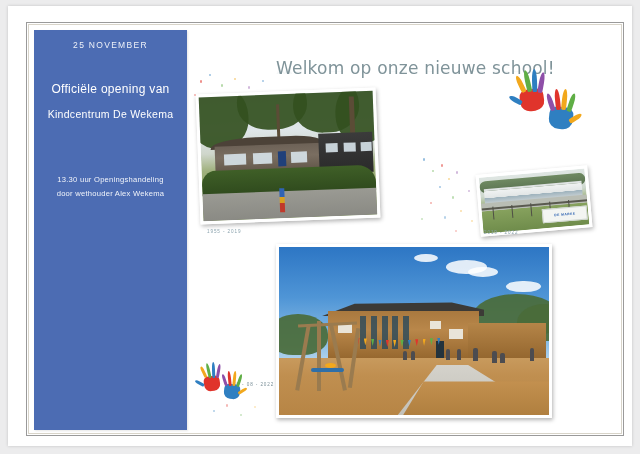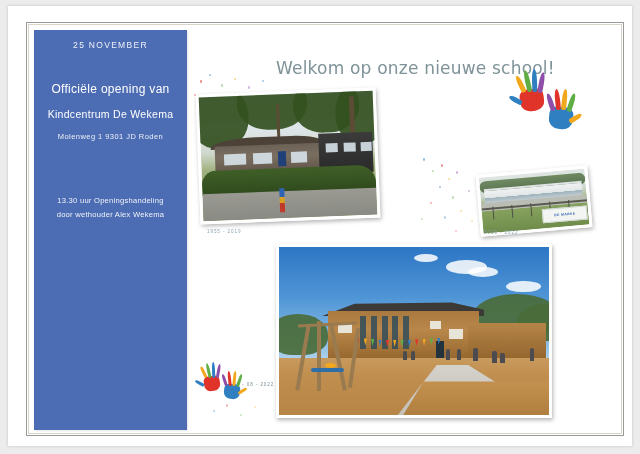--- a/index.html
+++ b/index.html
@@ -215,21 +215,20 @@
 
   <div id="page">
 
     <div id="page-inner-border"></div>
     <div id="page-inner-border2"></div>
 
     <div id="blue-panel">
       <div class="sb-date">25 NOVEMBER</div>
       <div class="sb-open">Officiële opening van</div>
       <div class="sb-name">Kindcentrum De Wekema</div>
-      <div class="sb-addr">Molenweg 1 9301 JD Roden</div>
       <div class="sb-prog1">13.30 uur Openingshandeling door wethouder Alex Wekema</div>
     </div>
 
     <div id="headline-reflection">Welkom op onze nieuwe school!</div>
     <div id="headline">Welkom op onze nieuwe school!</div>
 
     <div class="photo" id="photo-old">
       <div class="photo-inner">
         <div class="sky-old"></div>
         <div class="tree" style="left:-6%;top:-10%;width:34%;height:52%;"></div>

